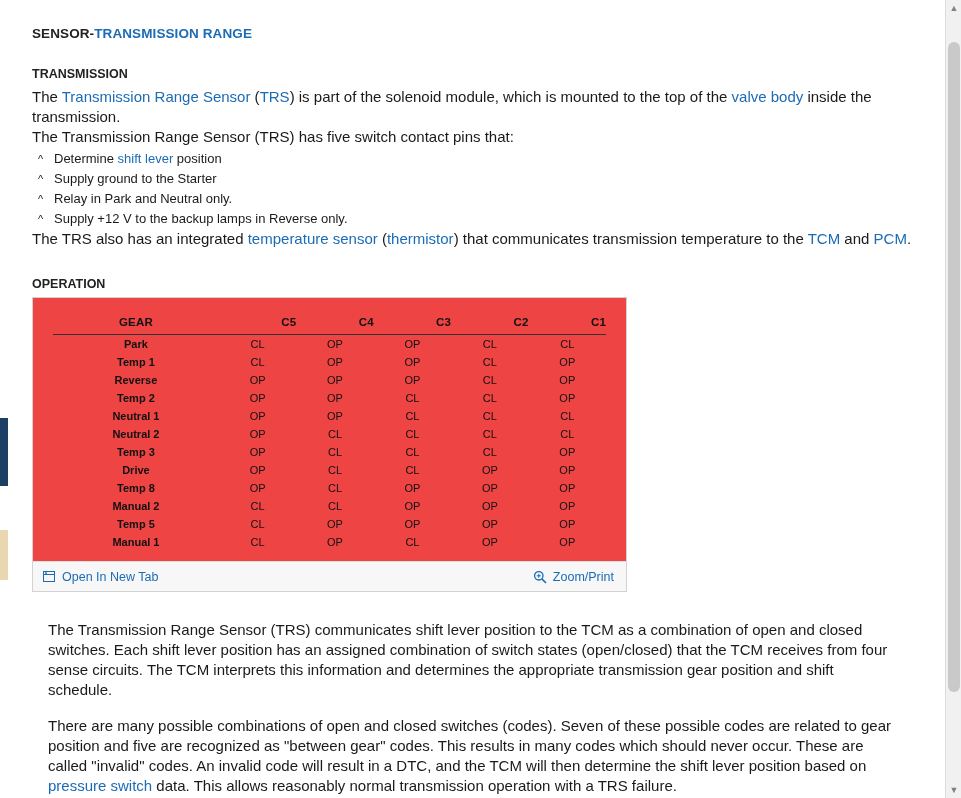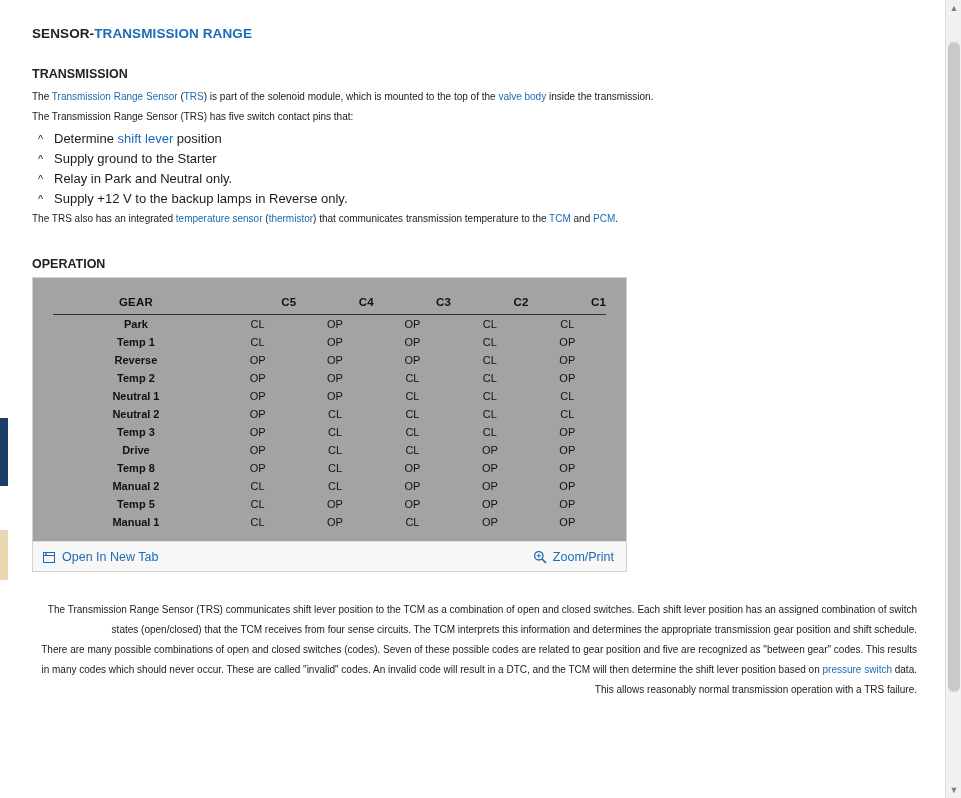--- a/index.html
+++ b/index.html
@@ -68,21 +68,21 @@
 
   h2.section {
     font-size: 12.5px;
     font-weight: bold;
     color: #222;
     margin: 26px 0 6px 0;
   }
   h2.section.op { margin-top: 28px; }
 
   p.body {
-    font-size: 10px;
+    font-size: 15px;
     color: #1a1a1a;
     line-height: 20px;
     margin: 0 0 0 0;
     max-width: 890px;
   }
 
   a.lnk, .lnk {
     color: #1b6bb5;
     text-decoration: none;
   }
@@ -107,21 +107,21 @@
     color: #1a1a1a;
   }
 
   .trs-note { margin-top: 18px; }
 
   
   .figure {
     margin-top: 2px;
     width: 595px;
     border: 1px solid #d2d2d2;
-    background: #a3a3a3;
+    background: #ef4444;
   }
   .figure-body {
     padding: 14px 20px 10px 20px;
   }
   table.gear {
     width: 100%;
     border-collapse: collapse;
     font-size: 11px;
     color: #111;
   }
@@ -150,28 +150,28 @@
     height: 30px;
     display: flex;
     align-items: center;
     justify-content: space-between;
     padding: 0 12px 0 10px;
     font-size: 12.5px;
   }
   .fig-action {
     color: #1b6bb5;
     display: flex;
-    align-items: flex-end;
+    align-items: center;
     gap: 6px;
     cursor: pointer;
   }
   .fig-action svg { display: block; }
 
   .tail { margin-top: 28px; }
-  .tail p { margin: 0; text-align: right; }
+  .tail p { margin: 16px; }
 </style>
 </head>
 <body>
 
 <div class="page">
 
   <div class="left-sliver sliver-blue"></div>
   <div class="left-sliver sliver-tan"></div>
 
   <div class="content">

